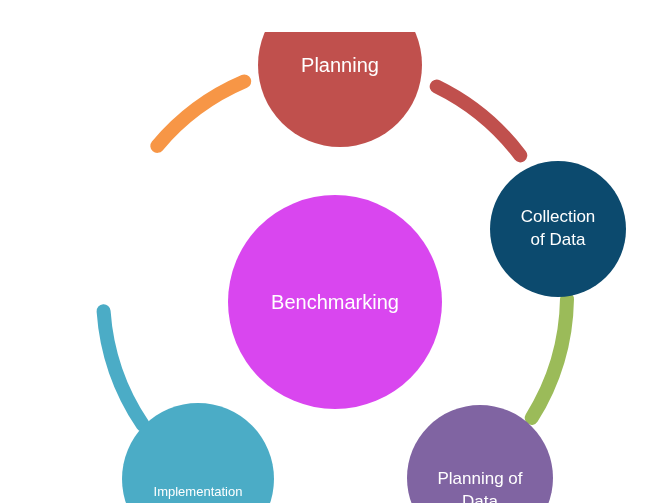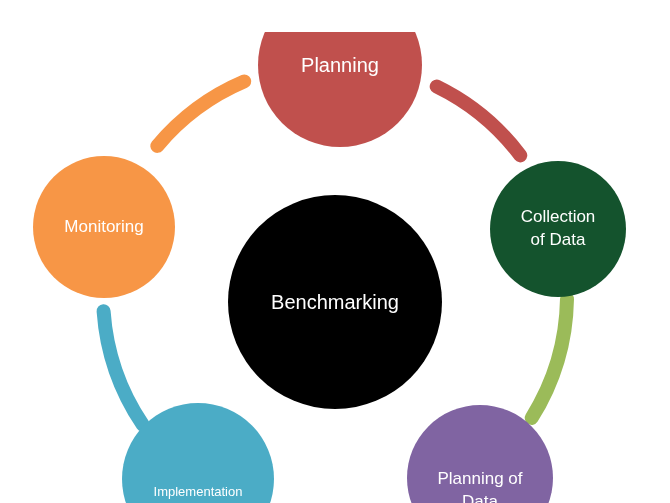--- a/index.html
+++ b/index.html
@@ -56,35 +56,32 @@
     <path d="M 436.7 54.5 A 232 232 0 0 1 520.3 123.4" stroke="#C0504D"></path>
     <path d="M 567.0 267.0 A 232 232 0 0 1 531.7 385.9" stroke="#9BBB59"></path>
     <path d="M 398.9 486.0 A 232 232 0 0 1 271.1 486.0" stroke="#8064A2"></path>
     <path d="M 142.7 392.7 A 232 232 0 0 1 103.6 279.2" stroke="#4BACC6"></path>
   </svg>
 
   <div class="node node-planning" style="background-color: rgb(192, 80, 77);">
     <span>Planning</span>
   </div>
 
-  <div class="node node-collection" style="background-color: #14532d;">
+  <div class="node node-collection" style="background-color: #0c4a6e;">
     <span>Collection
 of Data</span>
   </div>
 
   <div class="node node-analysis" style="background-color: rgb(128, 100, 162);">
     <span>Planning of
 Data</span>
   </div>
 
   <div class="node node-implementation" style="background-color: rgb(75, 172, 198);">
     <span>Implementation</span>
   </div>
 
-  <div class="node node-monitoring" style="background-color: rgb(247, 150, 70);">
-    <span>Monitoring</span>
-  </div>
 
-  <div class="node node-center" style="background-color: #000000;">
+  <div class="node node-center" style="background-color: #d946ef;">
     <span>Benchmarking</span>
   </div>
 
 </div>
 
 </body></html>

